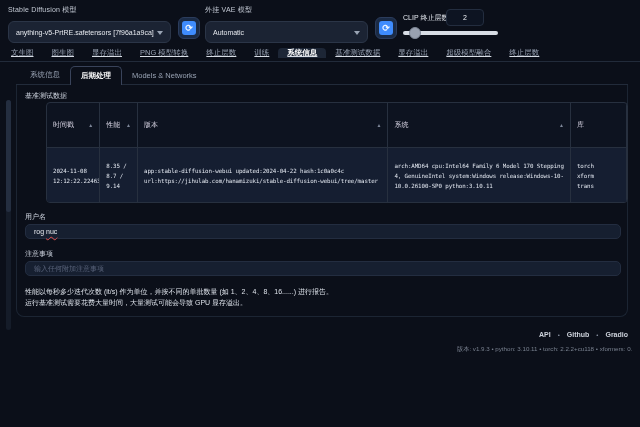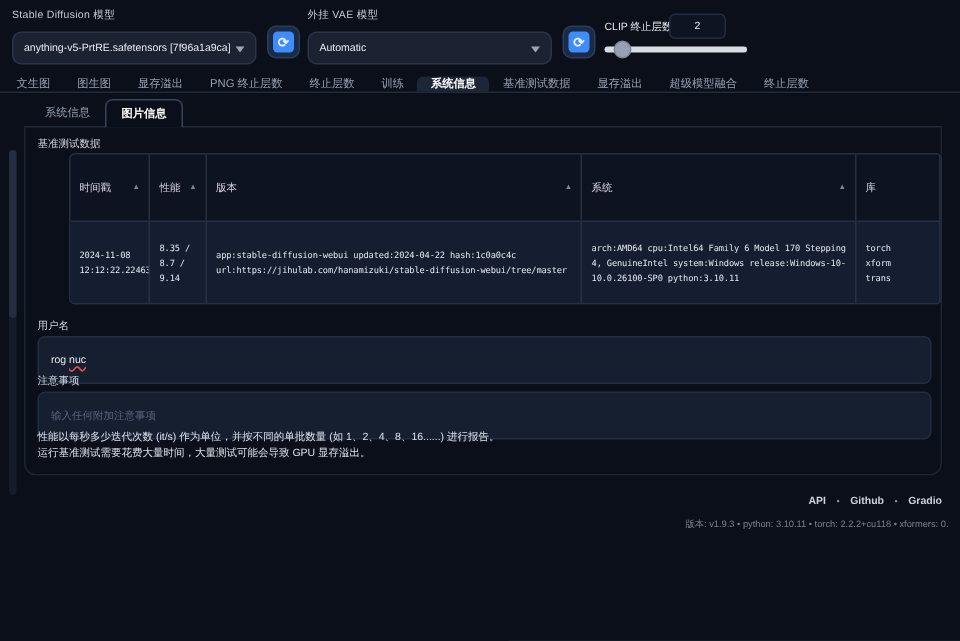--- a/index.html
+++ b/index.html
@@ -32,21 +32,21 @@
   .clip-number {
     position:absolute; left:446px; top:9px; width:38px; height:17px; background:#0d1422;
     border:1px solid #232d3f; border-radius:4px; color:#f0f2f6; font-size:7px;
     display:flex; align-items:center; justify-content:center;
   }
   .slider-track { position:absolute; left:403px; top:31px; width:95px; height:4px; background:#d8dde5; border-radius:2px; cursor:pointer; }
   .slider-handle { position:absolute; top:-4px; width:12px; height:12px; border-radius:6px; background:#99a1b0; border:1px solid #7e8796; }
   
   .main-tabs {
     position:absolute; left:0; top:44px; width:640px; height:18px;
-    display:flex; align-items:flex-end; border-bottom:1px solid #222b3a; padding-left:2px;
+    display:flex; align-items:center; border-bottom:1px solid #222b3a; padding-left:2px;text-decoration:underline;
   }
   .main-tab {
     display:flex; align-items:center; padding:0 9px; font-size:7.5px; color:#98a2b3;
     cursor:pointer; white-space:nowrap;
   }
   .main-tab.active { background:#1d2636; color:#ffffff; font-weight:bold; border-radius:4px 4px 0 0; }
   
   .sub-tabs {
     position:absolute; left:16px; top:66px; width:612px; height:19px;
     display:flex; align-items:stretch; border-bottom:1px solid #222b3a; padding-left:4px;
@@ -74,21 +74,21 @@
   .sort-arrow { font-size:5px; color:#7d8698; margin-left:4px; }
   .trow { display:flex; height:55px; background:#151e31; cursor:pointer; }
   .td {
     display:flex; align-items:center; padding:0 6px; border-right:1px solid #27303f;
     font-family:"DejaVu Sans Mono", monospace; font-size:5.8px; letter-spacing:-0.1px;
     line-height:10px; color:#e2e7f0; white-space:pre-line; overflow:hidden;
   }
   .c-time { width:57px; } .c-perf { width:40px; } .c-ver { width:272px; } .c-sys { width:198px; } .c-lib { width:60px; }
   .input-label { position:absolute; left:8px; font-size:7px; color:#cfd5e0; }
   .text-input {
-    position:absolute; left:8px; width:596px; height:32px; background:#161f30;
+    position:absolute; left:8px; width:596px; height:15px; background:#161f30;
     border:1px solid #232d40; border-radius:5px; display:flex; align-items:center;
     padding:0 8px; font-size:7px; color:#e6e9ef;
   }
   input.text-input { font-family:"Liberation Sans", sans-serif; outline:none; display:block; padding-top:0; padding-bottom:0; }
   input.text-input::placeholder { color:#59637a; opacity:1; }
   .misspelled { text-decoration:underline wavy #e04f4f 1px; text-underline-offset:2px; }
   .desc { position:absolute; left:8px; top:201px; font-size:7px; line-height:11px; color:#dde2ea; }
   
   .footer-links {
     position:absolute; top:331px; left:380px; width:248px; display:flex;
@@ -130,33 +130,34 @@
 <div class="clip-label">CLIP 终止层数</div>
 <div class="clip-number">2</div>
 <div class="slider-track">
   <div class="slider-handle" style="left: calc(8% - 2px);"></div>
 </div>
 
 <div class="main-tabs">
   <div class="main-tab">文生图</div>
   <div class="main-tab">图生图</div>
   <div class="main-tab">显存溢出</div>
-  <div class="main-tab">PNG 终止层数</div>
+  <div class="main-tab">PNG 模型转换</div>
   <div class="main-tab">终止层数</div>
   <div class="main-tab">训练</div>
   <div class="main-tab active">系统信息</div>
   <div class="main-tab">基准测试数据</div>
   <div class="main-tab">显存溢出</div>
   <div class="main-tab">超级模型融合</div>
   <div class="main-tab">终止层数</div>
 </div>
 
 <div class="sub-tabs">
   <div class="sub-tab">系统信息</div>
-  <div class="sub-tab active">图片信息</div>
+  <div class="sub-tab active">后期处理</div>
+  <div class="sub-tab">Models &amp; Networks</div>
 </div>
 
 <div class="panel">
   <div class="section-label">基准测试数据</div>
 
   <div class="table-wrap">
     <div class="thead">
       <div class="th c-time">
         <span>时间戳</span>
         <span class="sort-arrow">▲</span>

